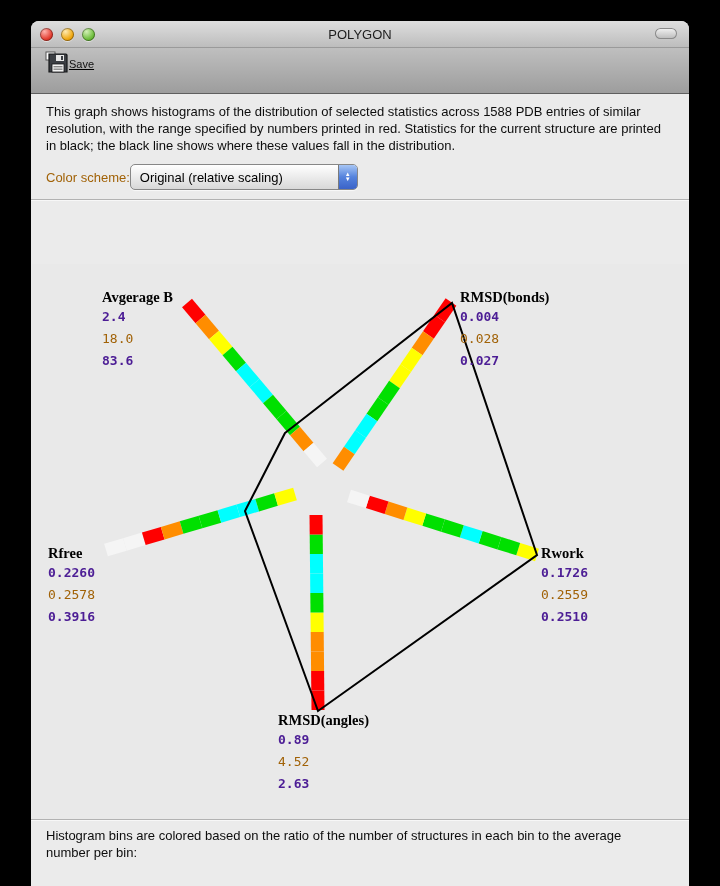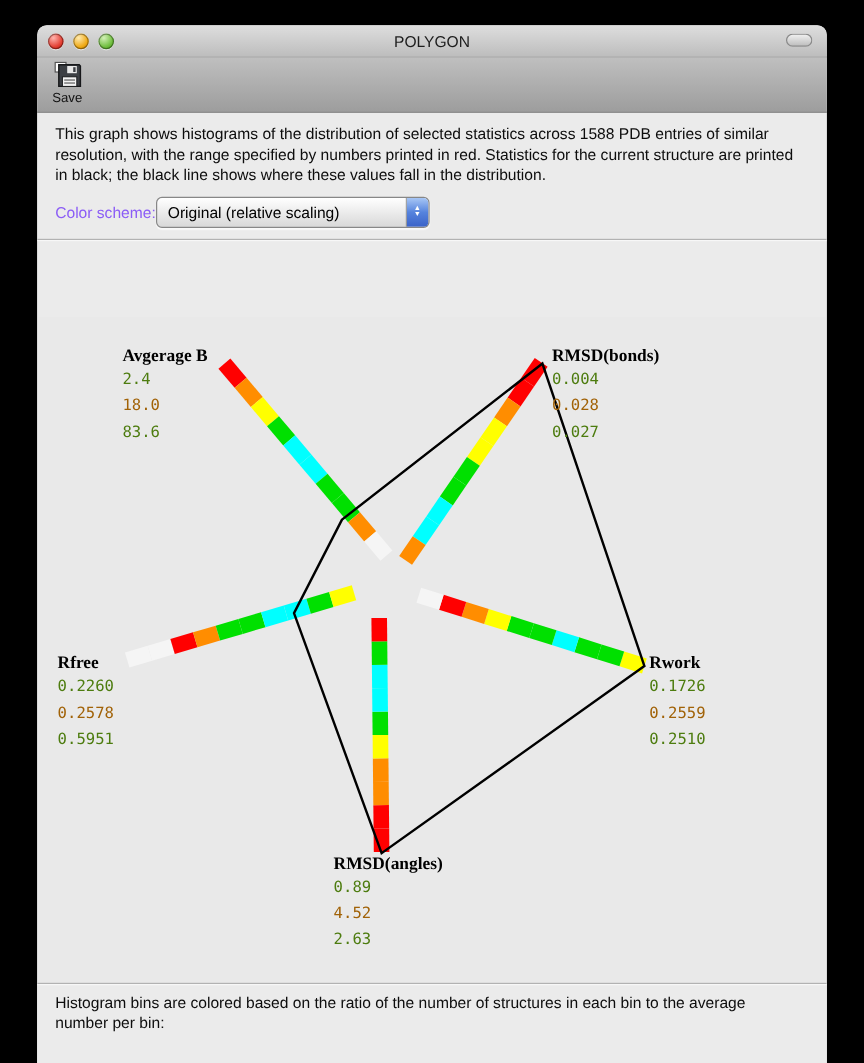--- a/index.html
+++ b/index.html
@@ -10,38 +10,38 @@
   .titlebar{height:26px;background:linear-gradient(#dedede,#bdbdbd);position:relative;display:flex;align-items:center;border-bottom:1px solid #9a9a9a;}
   .lights{display:flex;gap:8px;margin-left:9px;}
   .light{width:13px;height:13px;border-radius:50%;box-shadow:inset 0 0 0 1px rgba(0,0,0,.35), 0 1px 0 rgba(255,255,255,.5);}
   .light.red{background:radial-gradient(circle at 35% 28%,#ffb3ad,#e33e32 60%,#a81608);}
   .light.yellow{background:radial-gradient(circle at 35% 28%,#ffeab0,#f0a913 60%,#b57400);}
   .light.green{background:radial-gradient(circle at 35% 28%,#d2f0b6,#6fbe3e 60%,#3f8c12);}
   .win-title{position:absolute;left:0;right:0;text-align:center;font-size:13px;color:#1c1c1c;}
   .capsule{position:absolute;right:12px;top:7px;width:22px;height:11px;border-radius:6px;background:linear-gradient(#f4f4f4,#b9b9b9);box-shadow:inset 0 0 0 1px #8a8a8a;}
   
   .toolbar{height:46px;background:linear-gradient(#bfbfbf,#9d9d9d);border-bottom:1px solid #5f5f5f;display:flex;align-items:flex-start;padding-left:12px;box-sizing:border-box;}
-  .save-btn{display:flex;flex-direction:column;align-items:center;margin-top:3px;cursor:default;}
+  .save-btn{display:flex;flex-direction:row;align-items:center;margin-top:3px;cursor:default;text-decoration:underline;}
   .save-btn svg{display:block;}
   .save-label{font-size:11px;color:#111;margin-top:1px;}
   
   .content{position:absolute;left:0;top:73px;right:0;bottom:0;background:#ebebeb;}
   .desc{margin:9px 14px 0 15px;width:626px;font-size:13px;line-height:17px;color:#0d0d0d;white-space:pre-line;}
   .scheme-row{display:flex;align-items:center;margin:10px 0 0 15px;}
-  .scheme-label{font-size:13px;color:#8b5cf6;}
+  .scheme-label{font-size:13px;color:#a16207;}
   .popup{margin-left:0;width:226px;height:24px;border:1px solid #878787;border-radius:5px;background:linear-gradient(#ffffff,#d8d8d8);display:flex;align-items:center;position:relative;box-shadow:0 1px 1px rgba(255,255,255,.7);}
   .popup-text{font-size:13px;color:#000;margin-left:9px;flex:1;}
   .popup-arrows{width:19px;height:24px;margin-right:0;border-radius:0 4px 4px 0;background:linear-gradient(#a7c6f5,#5583dd 50%,#3b63c8);display:flex;flex-direction:column;align-items:center;justify-content:center;color:#fff;font-size:6px;line-height:5px;border-left:1px solid #7a7a7a;box-sizing:border-box;}
   .divider{height:2px;margin-top:9px;background:linear-gradient(#b2b2b2 50%,#f7f7f7 50%);}
   
   .plot{position:absolute;left:1px;top:170px;width:656px;height:556px;background:#e9e9e9;}
   .plot svg{position:absolute;left:0;top:0;}
   .axis-labels{position:absolute;font-family:"DejaVu Sans Mono",monospace;font-size:13px;line-height:22px;}
   .axis-name{font-family:Liberation Serif, serif;font-weight:bold;font-size:14.5px;color:#000;line-height:18px;}
-  .v-red{color:#4d7c0f;}
+  .v-red{color:#4c1d95;font-weight:bold;}
   .v-blk{color:#a16207;}
   .lbl-avgb{left:70px;top:24px;}
   .lbl-bonds{left:428px;top:24px;}
   .lbl-rfree{left:16px;top:280px;}
   .lbl-rwork{left:509px;top:280px;}
   .lbl-angles{left:246px;top:447px;}
   
   .footer{position:absolute;left:0;top:725px;width:100%;height:99px;background:#ebebeb;border-top:1px solid #b2b2b2;box-shadow:inset 0 1px 0 #f7f7f7;box-sizing:border-box;padding:7px 0 0 15px;}
   .footer-text{margin:0;width:600px;font-size:13px;line-height:17px;color:#0d0d0d;}
 </style>
@@ -173,21 +173,21 @@
           <div class="axis-name">RMSD(angles)</div>
           <div class="v-red">0.89</div>
           <div class="v-blk">4.52</div>
           <div class="v-red">2.63</div>
         </div>
 
         <div class="axis-labels lbl-rfree">
           <div class="axis-name">Rfree</div>
           <div class="v-red">0.2260</div>
           <div class="v-blk">0.2578</div>
-          <div class="v-red">0.5951</div>
+          <div class="v-red">0.3916</div>
         </div>
       </div>
 
       <div class="footer">
         <p class="footer-text">Histogram bins are colored based on the ratio of the number of structures in each bin to the average number per bin:</p>
 
       </div>
 
     </div>
   </div>

